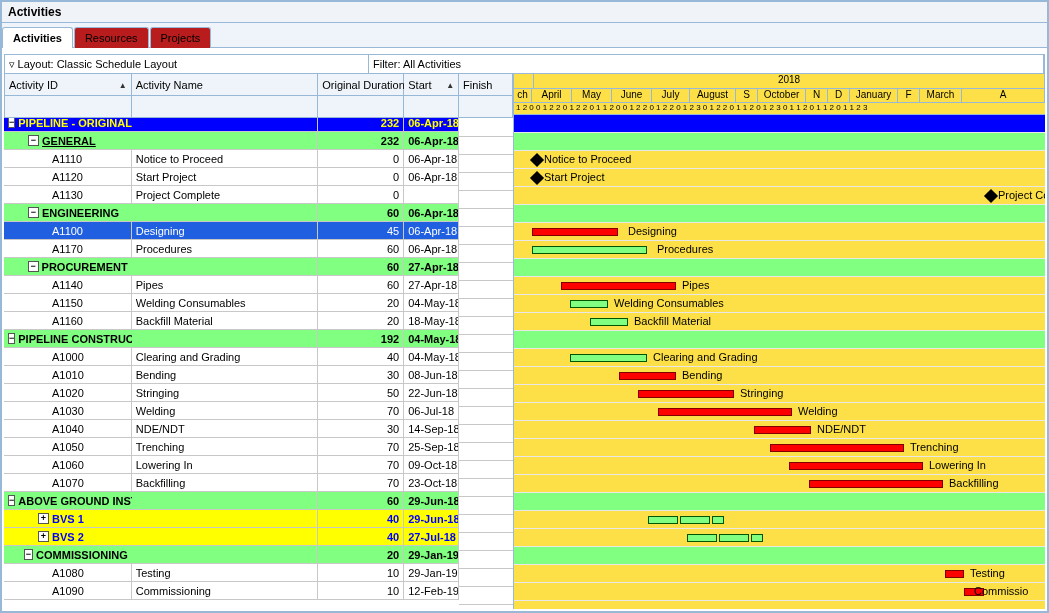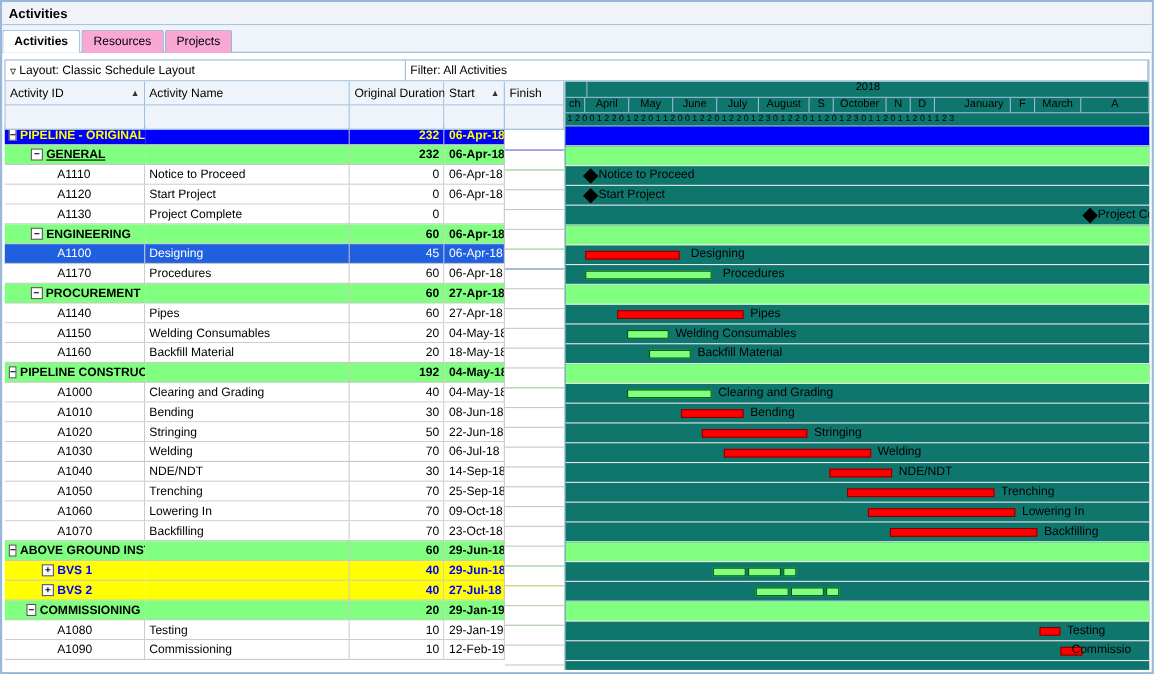--- a/index.html
+++ b/index.html
@@ -1,28 +1,28 @@
 <!DOCTYPE html>
 <html><head>
 <meta charset="utf-8">
 <style>
   * { box-sizing: border-box; }
   html, body { margin:0; padding:0; font-family: Tahoma, Arial, sans-serif; font-size:11px; color:#000; background:#fff; height:100%; }
   .app { border:2px solid #98b8d8; width:1049px; height:613px; background:#fff; overflow:hidden; display:flex; flex-direction:column; }
   .title-bar { padding:3px 6px; font-weight:bold; font-size:12px; border-bottom:1px solid #98b8d8; background:#f0f4f8; }
   .tabs-bar { display:flex; border-bottom:1px solid #98b8d8; background:#eef4fa; padding-top:3px; }
-  .tab { padding:4px 10px 4px 10px; border:1px solid #98b8d8; border-bottom:none; background:#f9a8d4; margin-right:1px; border-top-left-radius:3px; border-top-right-radius:3px; cursor:default; position:relative; top:1px; }
+  .tab { padding:4px 10px 4px 10px; border:1px solid #98b8d8; border-bottom:none; background:#b91c1c; margin-right:1px; border-top-left-radius:3px; border-top-right-radius:3px; cursor:default; position:relative; top:1px; }
   .tab.active { background:#fff; font-weight:bold; }
   .spacer { height:6px; }
   .filter-bar { display:flex; border:1px solid #98b8d8; margin:0 2px; }
   .filter-cell { border-right:1px solid #98b8d8; display:flex; align-items:center; height:18px; padding:0 4px; white-space:nowrap; overflow:hidden; }
   .filter-cell .chev { margin-right:3px; }
   .body { display:flex; flex:1; overflow:hidden; margin:0 2px 2px 2px; }
   .left-pane { width:510px; border-right:1px solid #98b8d8; display:flex; flex-direction:column; }
-  .right-pane { flex:1; display:flex; flex-direction:column; overflow:hidden; background:#0f766e; }
+  .right-pane { flex:1; display:flex; flex-direction:column; overflow:hidden; background:#fde047; }
   .grid-header, .grid-header2 { display:flex; }
   .colh { border:1px solid #98b8d8; border-top:none; border-left:none; background:#eef4fa; height:22px; display:flex; align-items:center; padding:0 4px; font-weight:normal; white-space:nowrap; position:relative; }
   .colh.first { border-left:1px solid #98b8d8; }
   .sort-tri { position:absolute; right:4px; top:50%; transform:translateY(-50%); font-size:8px; color:#333; }
   .rows { overflow:auto; flex:1; }
   .row { display:flex; height:18px; align-items:stretch; }
   .cell { border-bottom:1px solid #c8c8c8; border-right:1px solid #c8c8c8; padding:0 4px; display:flex; align-items:center; white-space:nowrap; overflow:hidden; }
   .row.level0 .cell { background:#0000ff; color:#ffff00; font-weight:bold; }
   .row.level1 .cell { background:#80ff80; font-weight:bold; }
   .row.level2bvs .cell { background:#ffff00; color:#0000ff; font-weight:bold; }
@@ -386,21 +386,21 @@
             <div class="ts-cell" style="width: 18px;">ch</div>
             <div class="ts-cell" style="width: 40px;">April</div>
             <div class="ts-cell" style="width: 40px;">May</div>
             <div class="ts-cell" style="width: 40px;">June</div>
             <div class="ts-cell" style="width: 38px;">July</div>
             <div class="ts-cell" style="width: 46px;">August</div>
             <div class="ts-cell" style="width: 22px;">S</div>
             <div class="ts-cell" style="width: 48px;">October</div>
             <div class="ts-cell" style="width: 22px;">N</div>
             <div class="ts-cell" style="width: 22px;">D</div>
-            <div class="ts-cell" style="width: 48px; margin-left: 21px;">January</div>
+            <div class="ts-cell" style="width: 48px;">January</div>
             <div class="ts-cell" style="width: 22px;">F</div>
             <div class="ts-cell" style="width: 42px;">March</div>
             <div class="ts-cell" style="flex: 1 1 0%;">A</div>
           </div>
         <div class="line" id="weeks-line" style="height: 12px; font-size: 8px; letter-spacing: 0px; overflow: hidden; padding-left: 2px; text-align: right;">1 2 0 0 1 2 2 0 1 2 2 0 1 1 2 0 0 1 2 2 0 1 2 2 0 1 2 3 0 1 2 2 0 1 1 2 0 1 2 3 0 1 1 2 0 1 1 2 0 1 1 2 3</div>
       </div>
       <div class="chart-rows" id="chart-rows">
           <div class="chart-row" style="background: rgb(0, 0, 255);"></div>
           <div class="chart-row" style="background: rgb(128, 255, 128);"></div>
           <div class="chart-row">

